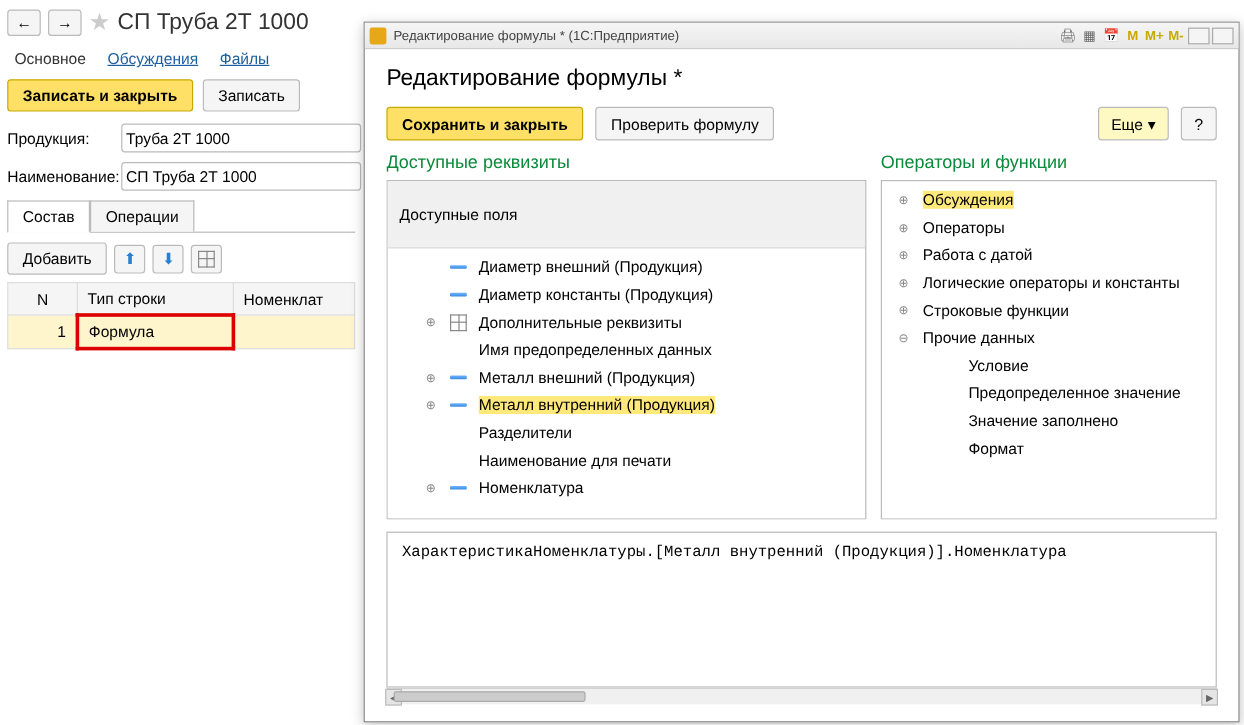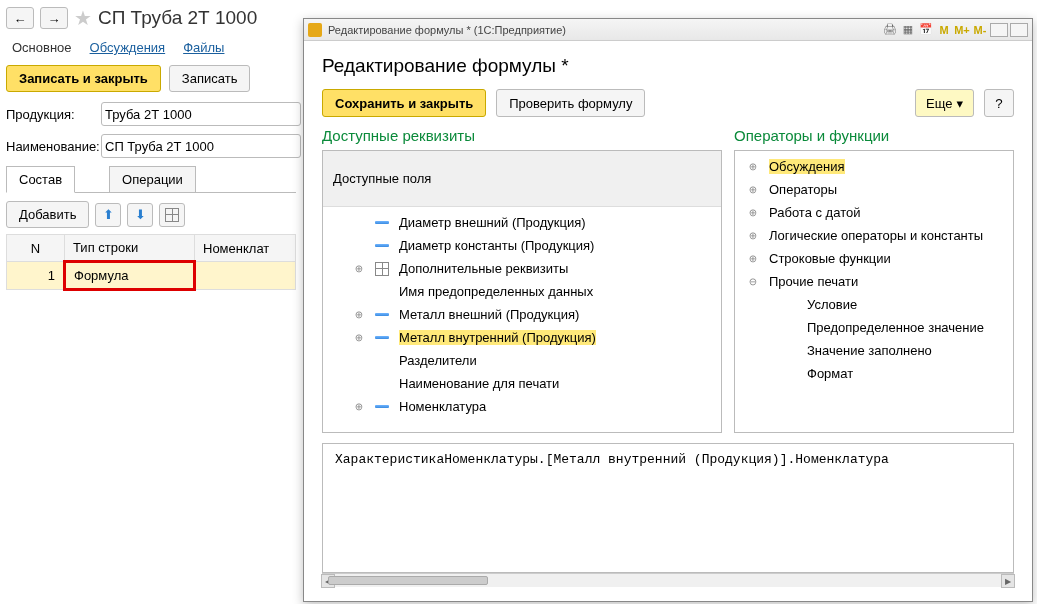--- a/index.html
+++ b/index.html
@@ -13,21 +13,21 @@
 .back-title { font-size: 19px; font-weight: normal; color: #333; }
 .back-tabs { display: flex; gap: 18px; margin: 10px 0; padding-left: 6px; }
 .back-tab { color: #1a5f9e; text-decoration: underline; cursor: pointer; font-size: 13px; }
 .back-tab.active { color: #333; text-decoration: none; }
 .back-toolbar { display: flex; gap: 8px; margin-bottom: 10px; }
 .yellow-btn { background: #ffe066; border: 1px solid #c9a900; border-radius: 3px; padding: 5px 12px; font-weight: bold; cursor: pointer; font-size: 13px; }
 .gray-btn { background: #f5f5f5; border: 1px solid #bbb; border-radius: 3px; padding: 5px 12px; cursor: pointer; font-size: 13px; }
 .field-row { display: flex; align-items: center; margin-bottom: 8px; }
 .field-label { width: 95px; font-size: 13px; }
 .field-input { flex: 0 0 200px; border: 1px solid #bbb; border-radius: 3px; padding: 3px; height: 24px; font-size: 13px; }
-.inner-tabs { display: flex; border-bottom: 1px solid #bbb; margin-bottom: 8px; gap: 34px; }
+.inner-tabs { display: flex; border-bottom: 1px solid #bbb; margin-bottom: 8px; }
 .inner-tab { padding: 5px 12px; border: 1px solid #bbb; border-bottom: none; background: #f5f5f5; cursor: pointer; font-size: 13px; }
 .inner-tab.active { background: #fff; border-bottom: 1px solid #fff; margin-bottom: -1px; }
 .inner-actions { display: flex; gap: 6px; margin-bottom: 6px; align-items: center; }
 .arrow-btn { width: 26px; height: 24px; border: 1px solid #bbb; border-radius: 3px; background: #f5f5f5; display: flex; align-items: center; justify-content: center; cursor: pointer; color: #2a7fd0; }
 .grid-btn { width: 26px; height: 24px; border: 1px solid #bbb; border-radius: 3px; background: #f5f5f5; display: flex; align-items: center; justify-content: center; cursor: pointer; }
 .back-table { border: 1px solid #bbb; border-collapse: collapse; width: 290px; }
 .back-table th, .back-table td { border: 1px solid #ddd; padding: 5px 8px; text-align: left; font-size: 13px; font-weight: normal; }
 .back-table th { background: #f5f5f5; }
 .back-table td.num { text-align: right; }
 .highlight-cell { border: 3px solid #d00 !important; }
@@ -254,21 +254,21 @@
               <div class="tree-row">
                 <span class="exp">⊕</span>
                 <span class="lbl">Логические операторы и константы</span>
               </div>
               <div class="tree-row">
                 <span class="exp">⊕</span>
                 <span class="lbl">Строковые функции</span>
               </div>
               <div class="tree-row">
                 <span class="exp">⊖</span>
-                <span class="lbl">Прочие печати</span>
+                <span class="lbl">Прочие данных</span>
               </div>
               <div class="tree-row indent">
                 <span class="exp"></span>
                 <span class="lbl">Условие</span>
               </div>
               <div class="tree-row indent">
                 <span class="exp"></span>
                 <span class="lbl">Предопределенное значение</span>
               </div>
               <div class="tree-row indent">

